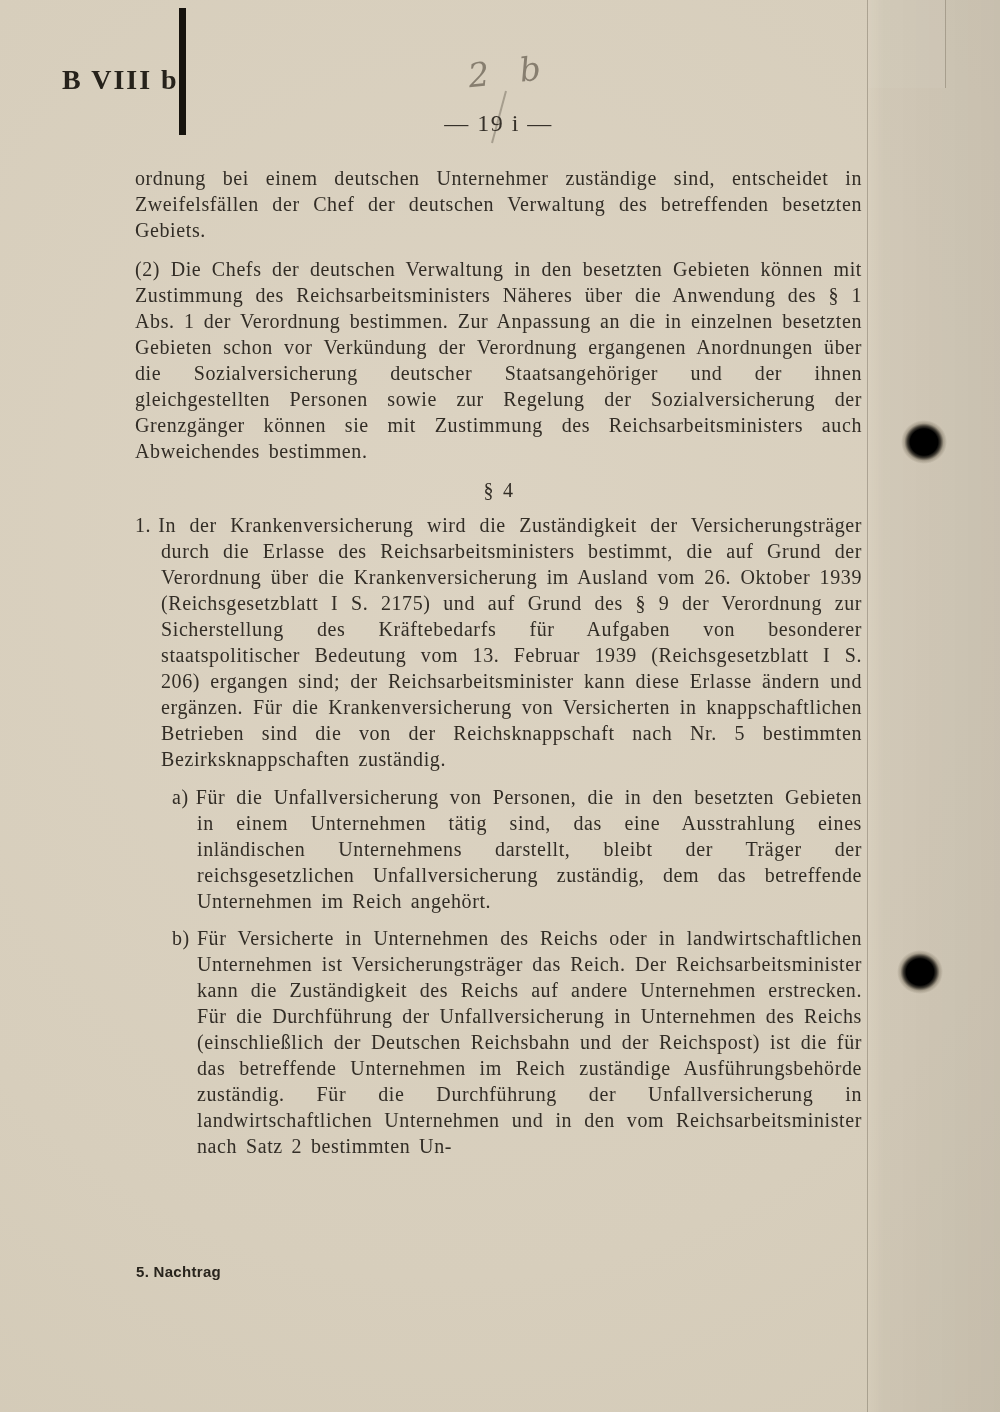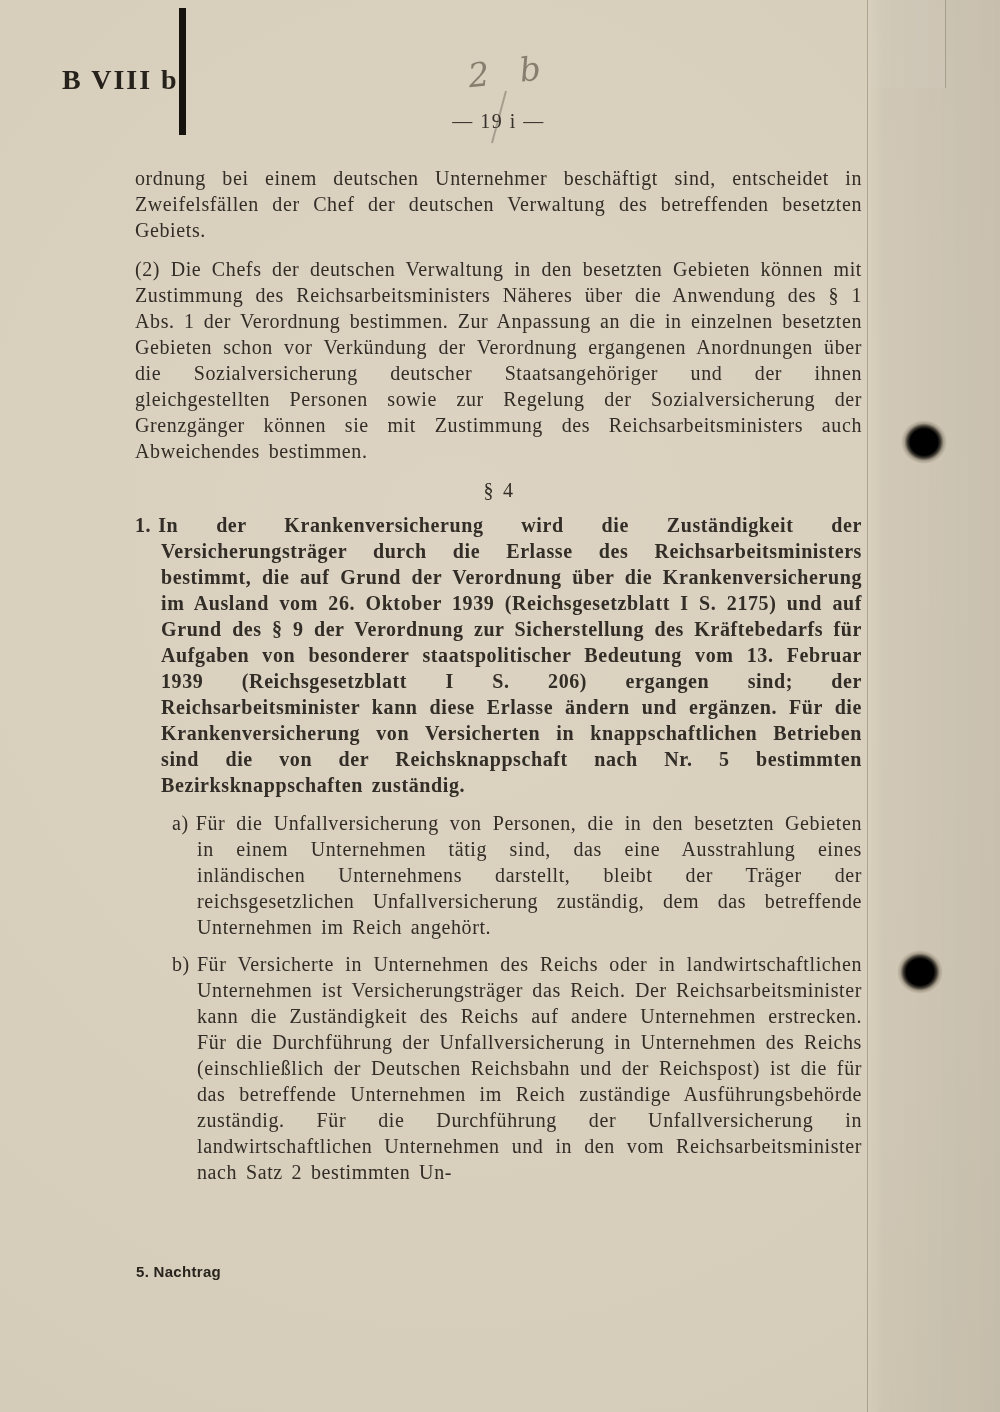--- a/index.html
+++ b/index.html
@@ -49,39 +49,39 @@
   }
   .pencil-stroke {
     position: absolute; left: 498px; top: 90px; width: 2px; height: 54px;
     background: rgba(115,107,94,0.5);
     transform: rotate(15deg);
   }
 
   .page-number {
     position: absolute; left: 135px; top: 110px; width: 727px;
     text-align: center;
-    font-size: 20px; letter-spacing: 1.5px;
+    font-size: 24px; letter-spacing: 1.5px;
     color: #36312a;
   }
 
   
   .doc-body {
     position: absolute; left: 135px; top: 165px; width: 727px;
     font-size: 20px; line-height: 26px;
     text-align: justify;
     letter-spacing: 0.03em;
     word-spacing: 0.16em;
   }
   .para { margin: 0 0 13px 0; }
   .subheading { margin: 17px 0 9px 0; }
   .section-heading { margin: 0 0 9px 0; text-align: center; }
   .intro { margin-bottom: 5px; }
 
   .list-item { text-align: justify; }
-  .level-1 { padding-left: 26px; text-indent: -26px; margin-bottom: 12px; font-weight: bold; }
+  .level-1 { padding-left: 26px; text-indent: -26px; margin-bottom: 12px; }
   .level-1.tight { margin-bottom: 9px; }
   .level-2 { padding-left: 62px; text-indent: -25px; margin-bottom: 11px; }
   .marker { padding-right: 7px; }
 
   .footer-label {
     position: absolute; left: 136px; top: 1263px;
     font-family: "Liberation Sans", sans-serif;
     font-weight: bold; font-size: 15px;
     color: #28241d;
     letter-spacing: 0.3px;
@@ -110,21 +110,21 @@
   <div class="corner-bar"></div>
   <div class="corner-mark">B VIII b</div>
 
   <div class="handwritten">2 b</div>
   <div class="pencil-stroke"></div>
 
   <div class="page-number">— 19 i —</div>
 
   <div class="doc-body">
 
-    <p class="para">ordnung bei einem deutschen Unternehmer beschäftigt sind, entscheidet in Zweifelsfällen der Chef der deutschen Verwaltung des betreffenden besetzten Gebiets.</p>
+    <p class="para">ordnung bei einem deutschen Unternehmer zuständige sind, entscheidet in Zweifelsfällen der Chef der deutschen Verwaltung des betreffenden besetzten Gebiets.</p>
 
     <p class="para">(2) Die Chefs der deutschen Verwaltung in den besetzten Gebieten können mit Zustimmung des Reichsarbeitsministers Näheres über die Anwendung des § 1 Abs. 1 der Verordnung bestimmen. Zur Anpassung an die in einzelnen besetzten Gebieten schon vor Verkündung der Verordnung ergangenen Anordnungen über die Sozialversicherung deutscher Staatsangehöriger und der ihnen gleichgestellten Personen sowie zur Regelung der Sozialversicherung der Grenzgänger können sie mit Zustimmung des Reichsarbeitsministers auch Abweichendes bestimmen.</p>
 
 
     <p class="section-heading">§ 4</p>
 
 
     <div class="list-item level-1">
       <span class="marker">1.</span><span>In der Krankenversicherung wird die Zuständigkeit der Versicherungsträger durch die Erlasse des Reichsarbeitsministers bestimmt, die auf Grund der Verordnung über die Krankenversicherung im Ausland vom 26. Oktober 1939 (Reichsgesetzblatt I S. 2175) und auf Grund des § 9 der Verordnung zur Sicherstellung des Kräftebedarfs für Aufgaben von besonderer staatspolitischer Bedeutung vom 13. Februar 1939 (Reichsgesetzblatt I S. 206) ergangen sind; der Reichsarbeitsminister kann diese Erlasse ändern und ergänzen. Für die Krankenversicherung von Versicherten in knappschaftlichen Betrieben sind die von der Reichsknappschaft nach Nr. 5 bestimmten Bezirksknappschaften zuständig.</span>
     </div>

